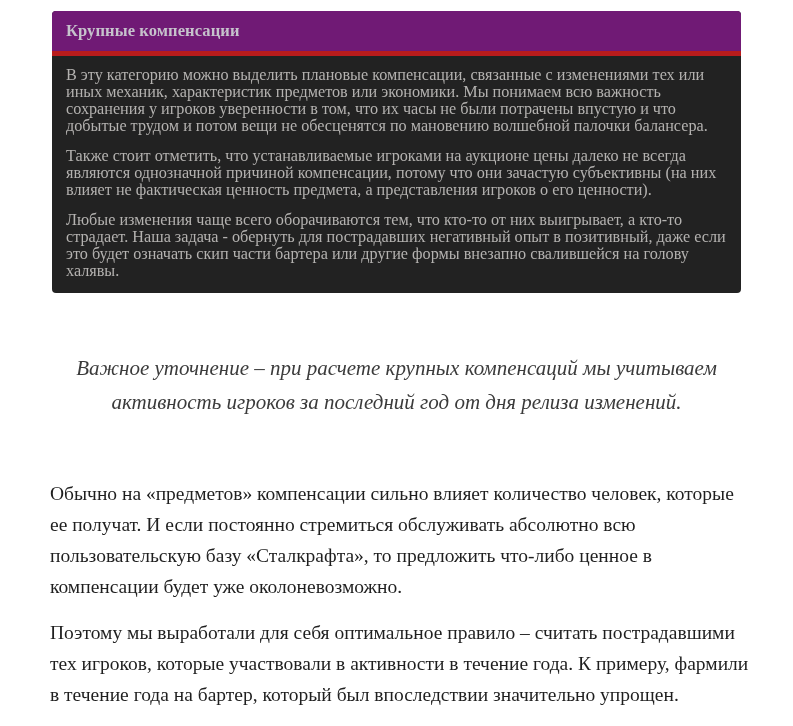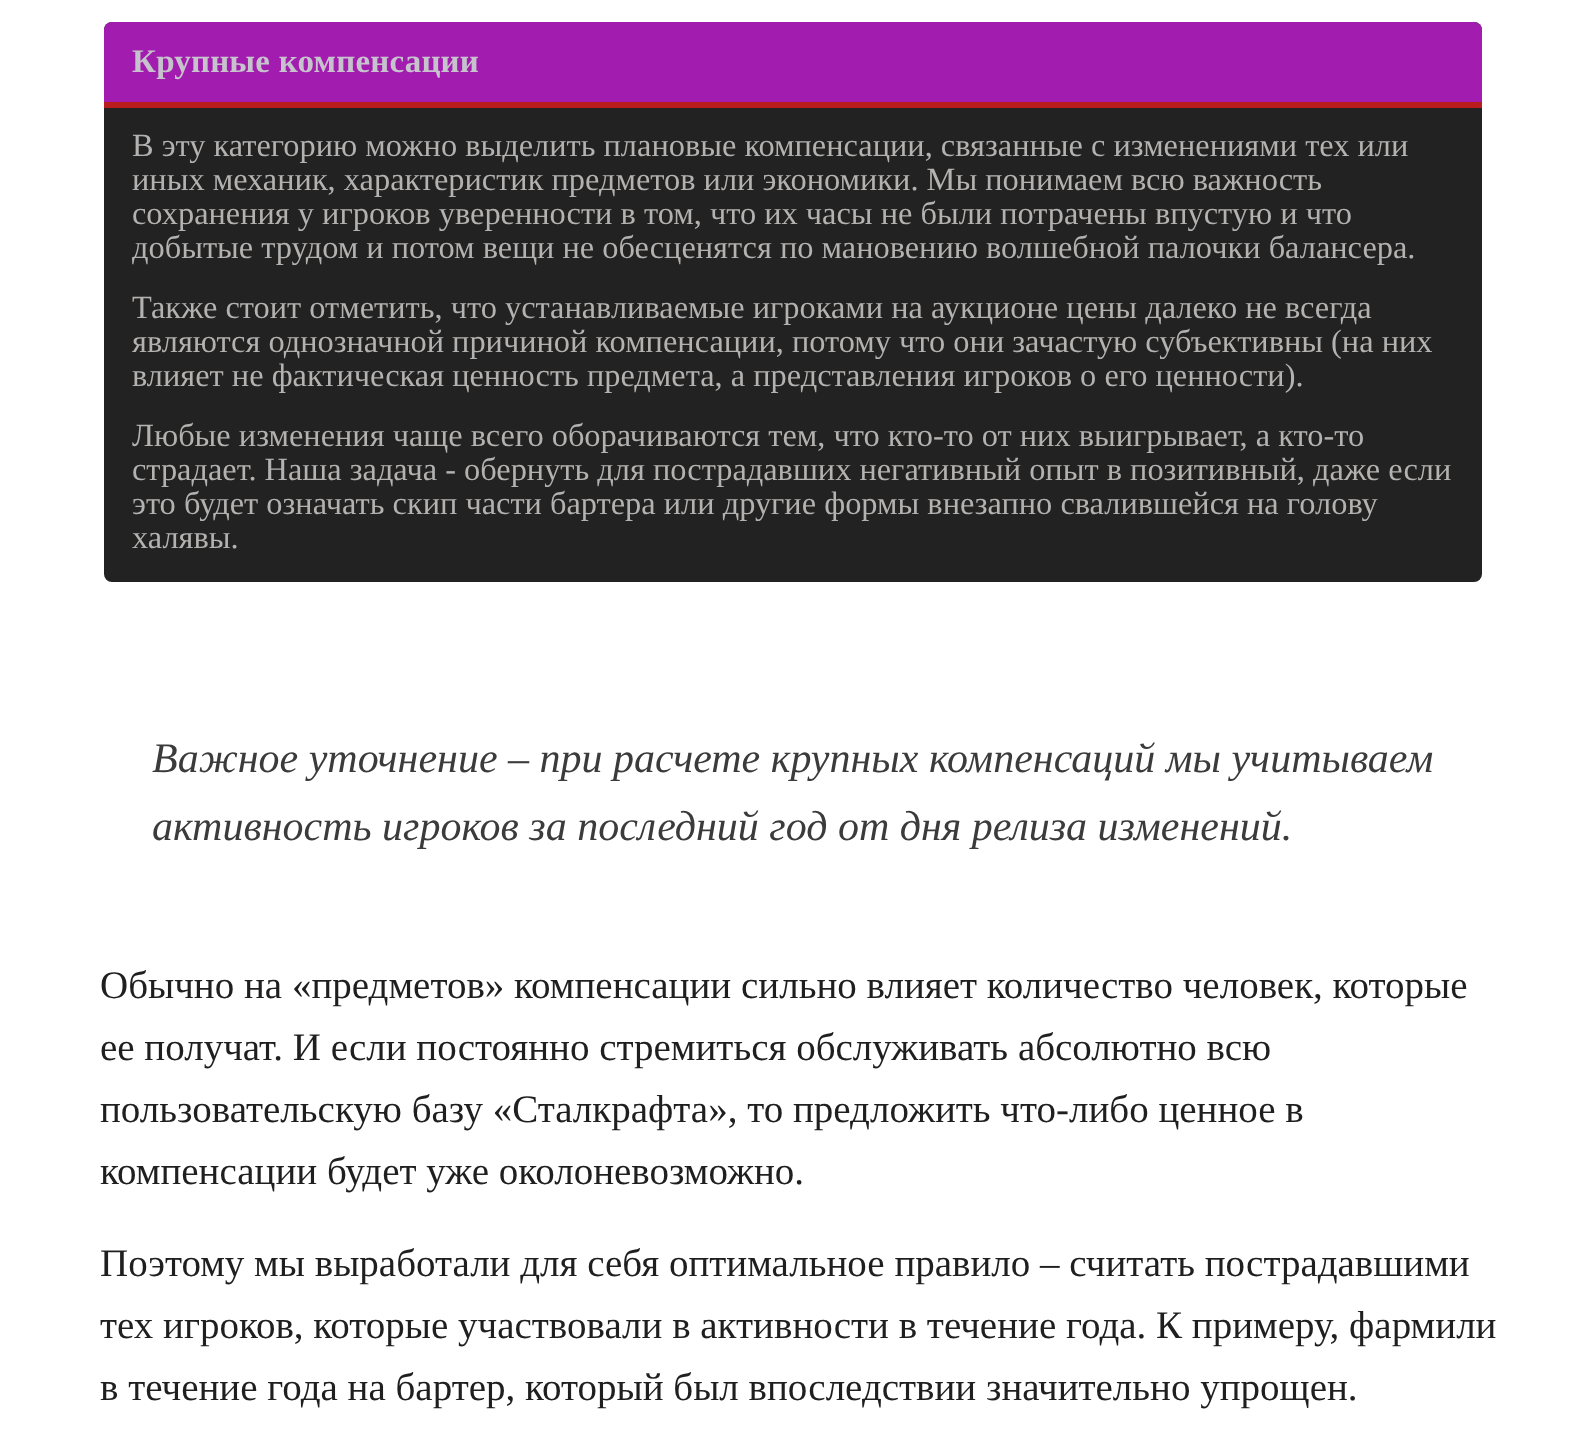--- a/index.html
+++ b/index.html
@@ -29,23 +29,23 @@
     left: 52px;
     top: 11px;
     width: 689px;
     background: #222222;
     border-radius: 4px;
     overflow: hidden;
     box-sizing: border-box;
   }
 
   .panel-header {
-    background: #a21caf;
+    background: #701a75;
     padding: 9px 32px 10px 14px;
-    border-bottom: 3px solid #b91c1c;
+    border-bottom: 5px solid #b91c1c;
     box-sizing: border-box;
   }
 
   .panel-title {
     margin: 0;
     font-family: "Liberation Serif", "DejaVu Serif", serif;
     font-size: 16.5px;
     font-weight: bold;
     color: #c6c3cc;
     letter-spacing: 0.1px;
@@ -67,23 +67,24 @@
   }
 
   .panel-body p:last-child {
     margin-bottom: 0;
   }
 
   
   .pullquote {
     position: absolute;
     left: 76px;
-    top: 363px;
+    top: 352px;
     width: 641px;
     margin: 0;
+    text-align: center;
     font-family: "Liberation Serif", "DejaVu Serif", serif;
     font-style: italic;
     font-size: 21px;
     line-height: 33.5px;
     color: #3b3b3b;
   }
 
   
   .body-copy {
     position: absolute;

